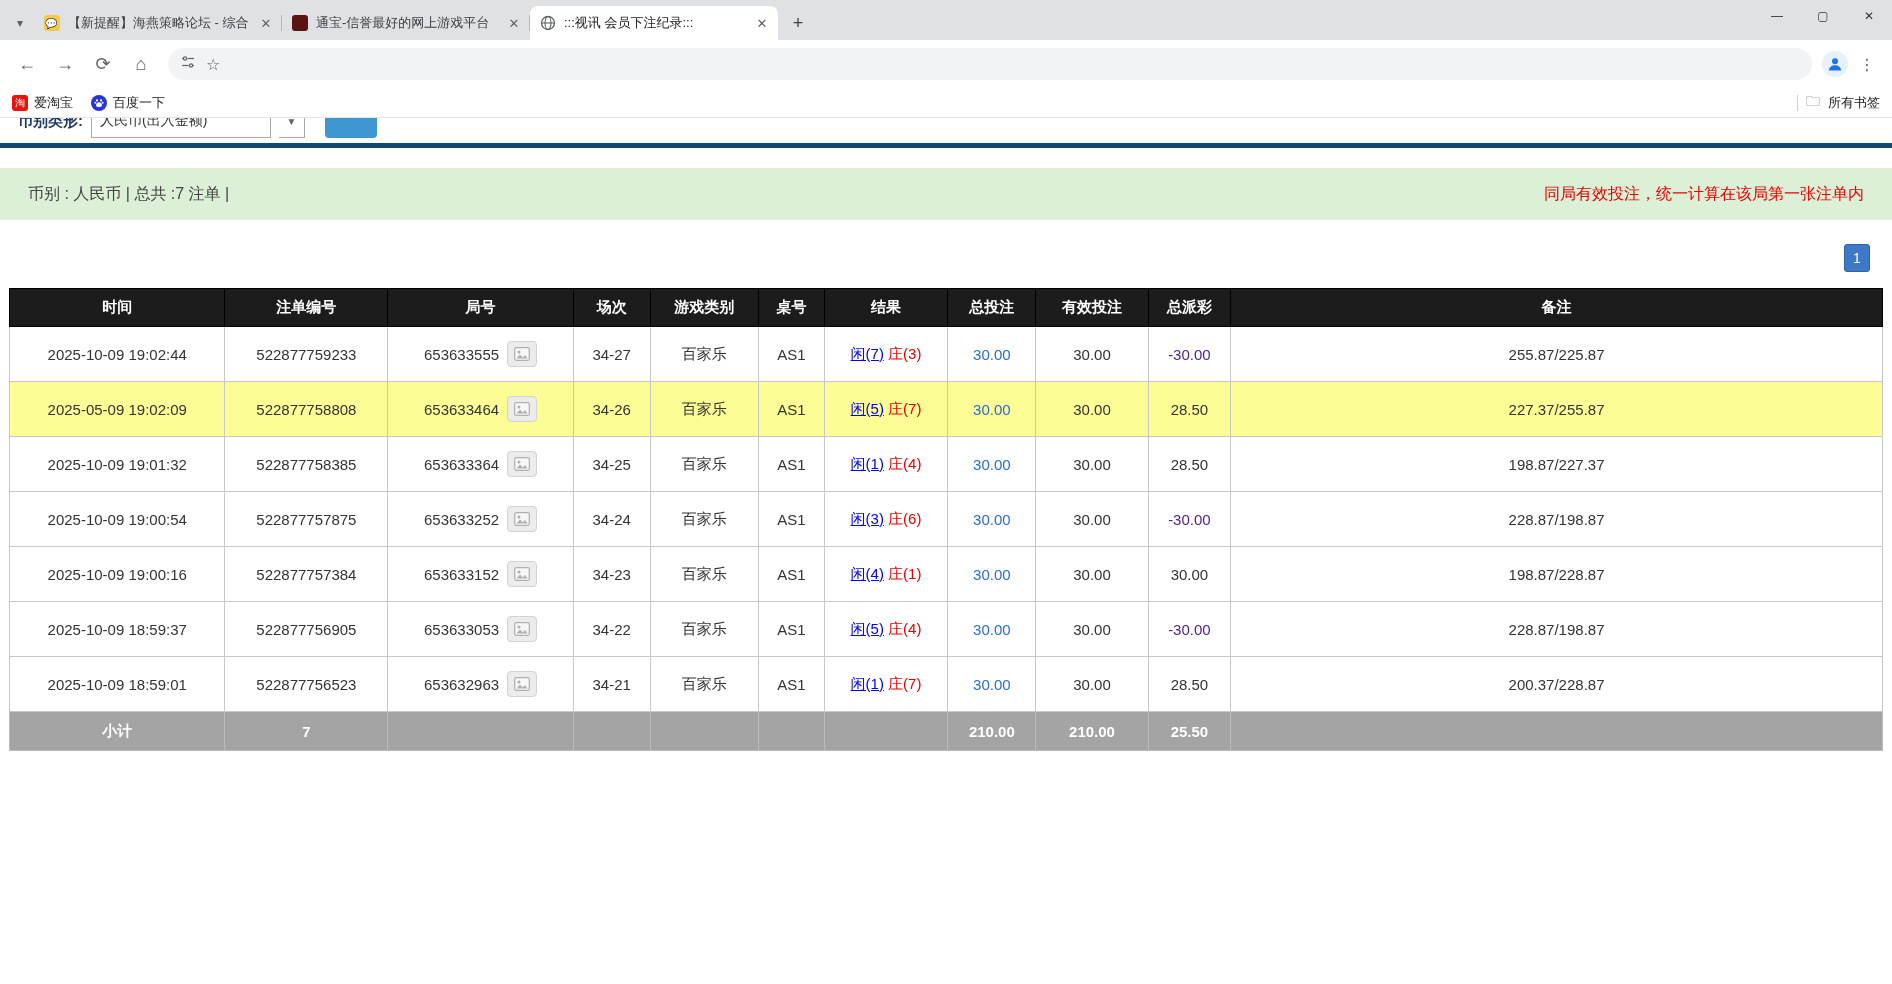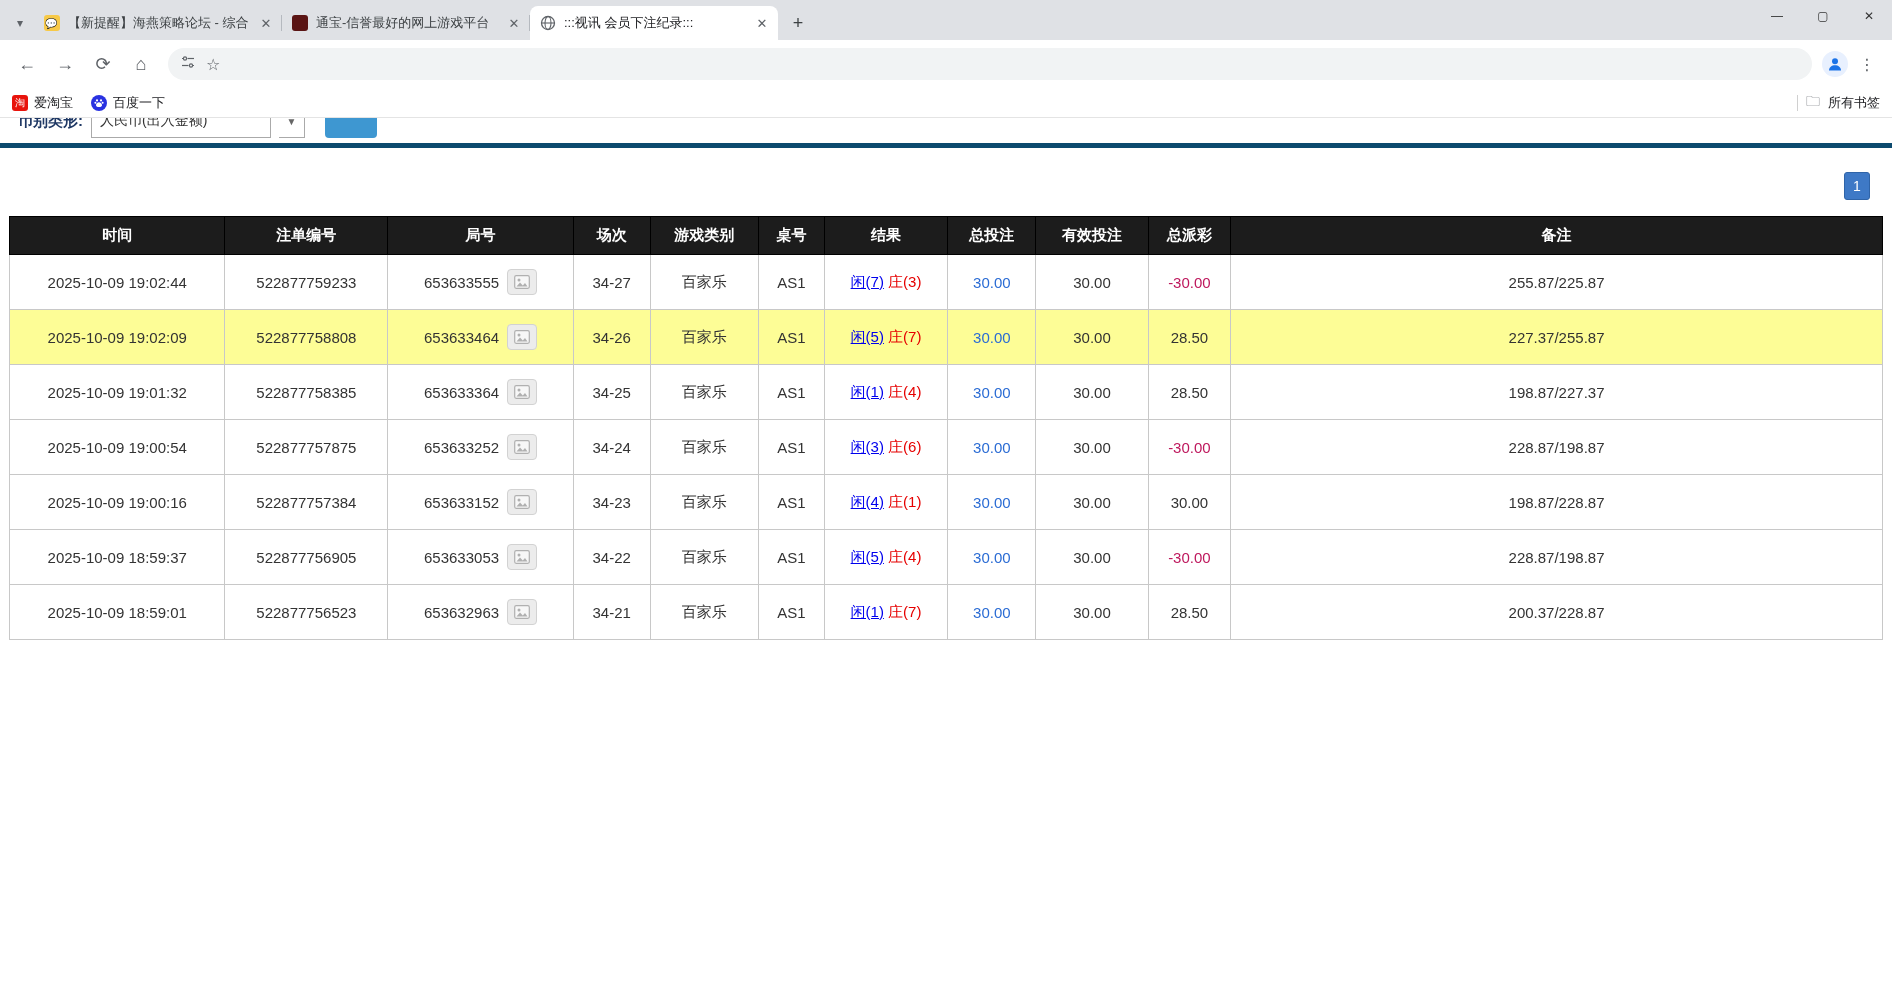--- a/index.html
+++ b/index.html
@@ -56,21 +56,21 @@
   .page-btn { min-width:26px; height:28px; background:#3e79c6; color:#fff; font-size:14px; border:1px solid #2f64a8; border-radius:3px; display:flex; align-items:center; justify-content:center; cursor:pointer; }
 
   .table-wrap { padding:8px 9px; }
   table.records { width:100%; border-collapse:collapse; table-layout:fixed; font-size:15px; color:#333; }
   table.records th { background:#1c1c1c; color:#fff; font-weight:bold; height:38px; border:1px solid #000; font-size:15px; }
   table.records td { border:1px solid #c8c8c8; height:55px; text-align:center; background:#fff; }
   tr.highlight td { background:#fdfd96; }
   td.blue-val { color:#2b6cd4; }
   .xian { color:#0000ee;text-decoration:underline; }
   .zhuang { color:#e60000; }
-  td.payout.neg { color:#be185d; }
+  td.payout.neg { color:#4c1d95; }
   .round-cell-inner { display:flex; align-items:center; justify-content:center; gap:8px; }
   .round-icon { width:30px; height:26px; background:#ececec; border:1px solid #d2d2d2; border-radius:4px; display:inline-flex; align-items:center; justify-content:center; cursor:pointer; padding:0; }
   tr.foot td { background:#a4a4a4; color:#fff; font-weight:bold; height:39px; border:1px solid #bcbcbc; }
 
   col.c-time{width:11.5%} col.c-bet{width:8.7%} col.c-round{width:9.9%} col.c-sess{width:4.1%}
   col.c-game{width:5.8%} col.c-tbl{width:3.5%} col.c-res{width:6.6%} col.c-total{width:4.7%}
   col.c-valid{width:6.0%} col.c-pay{width:4.4%} col.c-remark{width:auto}
 </style>
 </head>
 <body>
@@ -166,20 +166,24 @@
 
   <div class="clipped-form">
     <div class="clipped-inner">
       <span class="cf-label">币别类形:</span>
       <span class="cf-input">人民币(出入金额)</span>
       <span class="cf-caret">▼</span>
       <span class="cf-button"></span>
     </div>
   </div>
 
+  <div class="summary-bar">
+    <span class="summary-left">币别 : 人民币 | 总共 :7 注单 |</span>
+    <span class="summary-right">同局有效投注，统一计算在该局第一张注单内</span>
+  </div>
 
   <div class="pager-row">
     <div class="page-btn">1</div>
   </div>
 
   <div class="table-wrap">
     <table class="records">
       <colgroup>
         <col class="c-time">
           <col class="c-bet">
@@ -230,21 +234,21 @@
     <td>
       <span class="xian">闲(7)</span>
       <span class="zhuang">庄(3)</span>
     </td>
     <td class="blue-val">30.00</td>
     <td>30.00</td>
     <td class="payout neg">-30.00</td>
     <td>255.87/225.87</td>
   </tr>
           <tr class="data-row highlight">
-    <td>2025-10-09 19:02:09</td>
+    <td>2025-05-09 19:02:09</td>
     <td>522877758808</td>
     <td>
       <span class="round-cell-inner">
         <span>653633464</span>
         <button class="round-icon">
           <svg width="16" height="14" viewBox="0 0 16 14">
                     <rect x="0.7" y="0.7" width="14.6" height="12.6" rx="1.5" fill="#f7f7f7" stroke="#b0b0b0" stroke-width="1.2"></rect>
                     <circle cx="5" cy="5" r="1.5" fill="#b0b0b0"></circle>
                     <path d="M2.5 11.5l3.5-4 2.8 3 2.2-2.4 2.5 3.4z" fill="#b0b0b0"></path>
                   </svg>
@@ -393,16 +397,29 @@
       <span class="xian">闲(1)</span>
       <span class="zhuang">庄(7)</span>
     </td>
     <td class="blue-val">30.00</td>
     <td>30.00</td>
     <td class="payout">28.50</td>
     <td>200.37/228.87</td>
   </tr>
         </tbody>
       <tfoot>
+        <tr class="foot">
+          <td>小计</td>
+          <td>7</td>
+          <td></td>
+            <td></td>
+            <td></td>
+          <td></td>
+            <td></td>
+          <td>210.00</td>
+          <td>210.00</td>
+          <td>25.50</td>
+          <td></td>
+        </tr>
       </tfoot>
     </table>
   </div>
 </div>
 
 </body></html>

